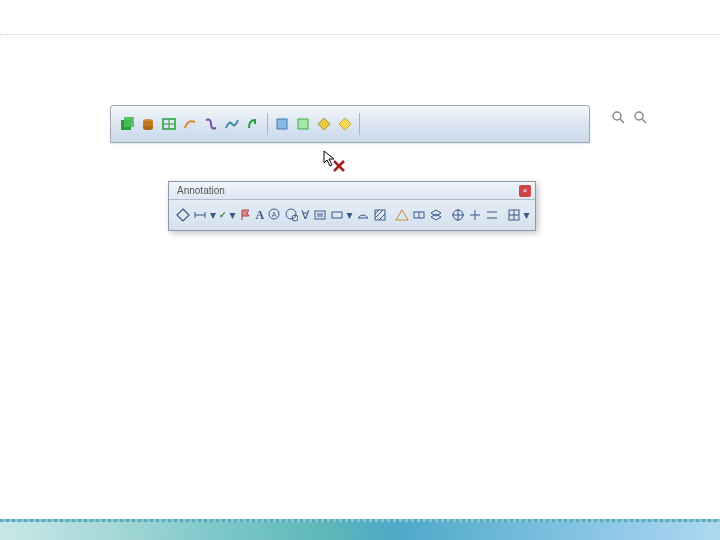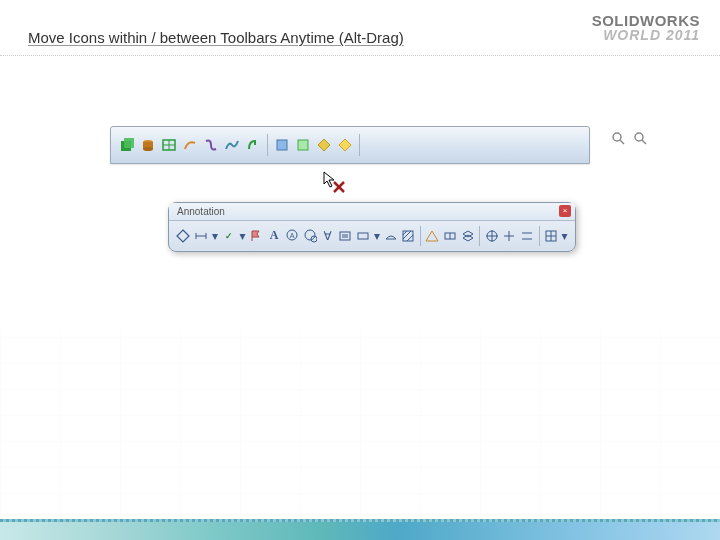--- a/index.html
+++ b/index.html
@@ -111,24 +111,24 @@
       width: 18px;
       height: 18px;
       display: inline-flex;
       align-items: center;
       justify-content: center;
     }
     .floating-toolbar {
       position: absolute;
       top: 76px;
       left: 58px;
-      width: 408px;
+      width: 368px;
       background: linear-gradient(to bottom, #eef3f9 0%, #d6e1ee 100%);
       border: 1px solid #8a9aad;
-      border-radius: 8px;
+      border-radius: 0;
       box-shadow: 2px 2px 6px rgba(0,0,0,0.25);
     }
     .ft-title {
       height: 18px;
       display: flex;
       align-items: center;
       justify-content: space-between;
       padding: 0 4px 0 8px;
       font-size: 10px;
       color: #555;
@@ -200,25 +200,20 @@
         repeating-linear-gradient(0deg, rgba(200,200,200,0.06) 0 1px, transparent 1px 26px),
         repeating-linear-gradient(90deg, rgba(200,200,200,0.06) 0 1px, transparent 1px 60px);
     }
   </style>
 </head>
 <body>
 
 <div class="header">
   <div class="title">
     <br>
-    <span>Move Icons within / between Toolbars Anytime (Alt-Drag)</span>
-  </div>
-  <div class="logo">
-    <div class="logo-main">SOLIDWORKS</div>
-    <div class="logo-sub">WORLD 2011</div>
   </div>
 </div>
 
 <div class="content">
   <div class="toolbar-area">
 
     <div class="main-toolbar">
       <span class="tb-icon">
         <svg width="16" height="16">
             <rect x="2" y="4" width="10" height="10" fill="#2a9d3a"></rect>

